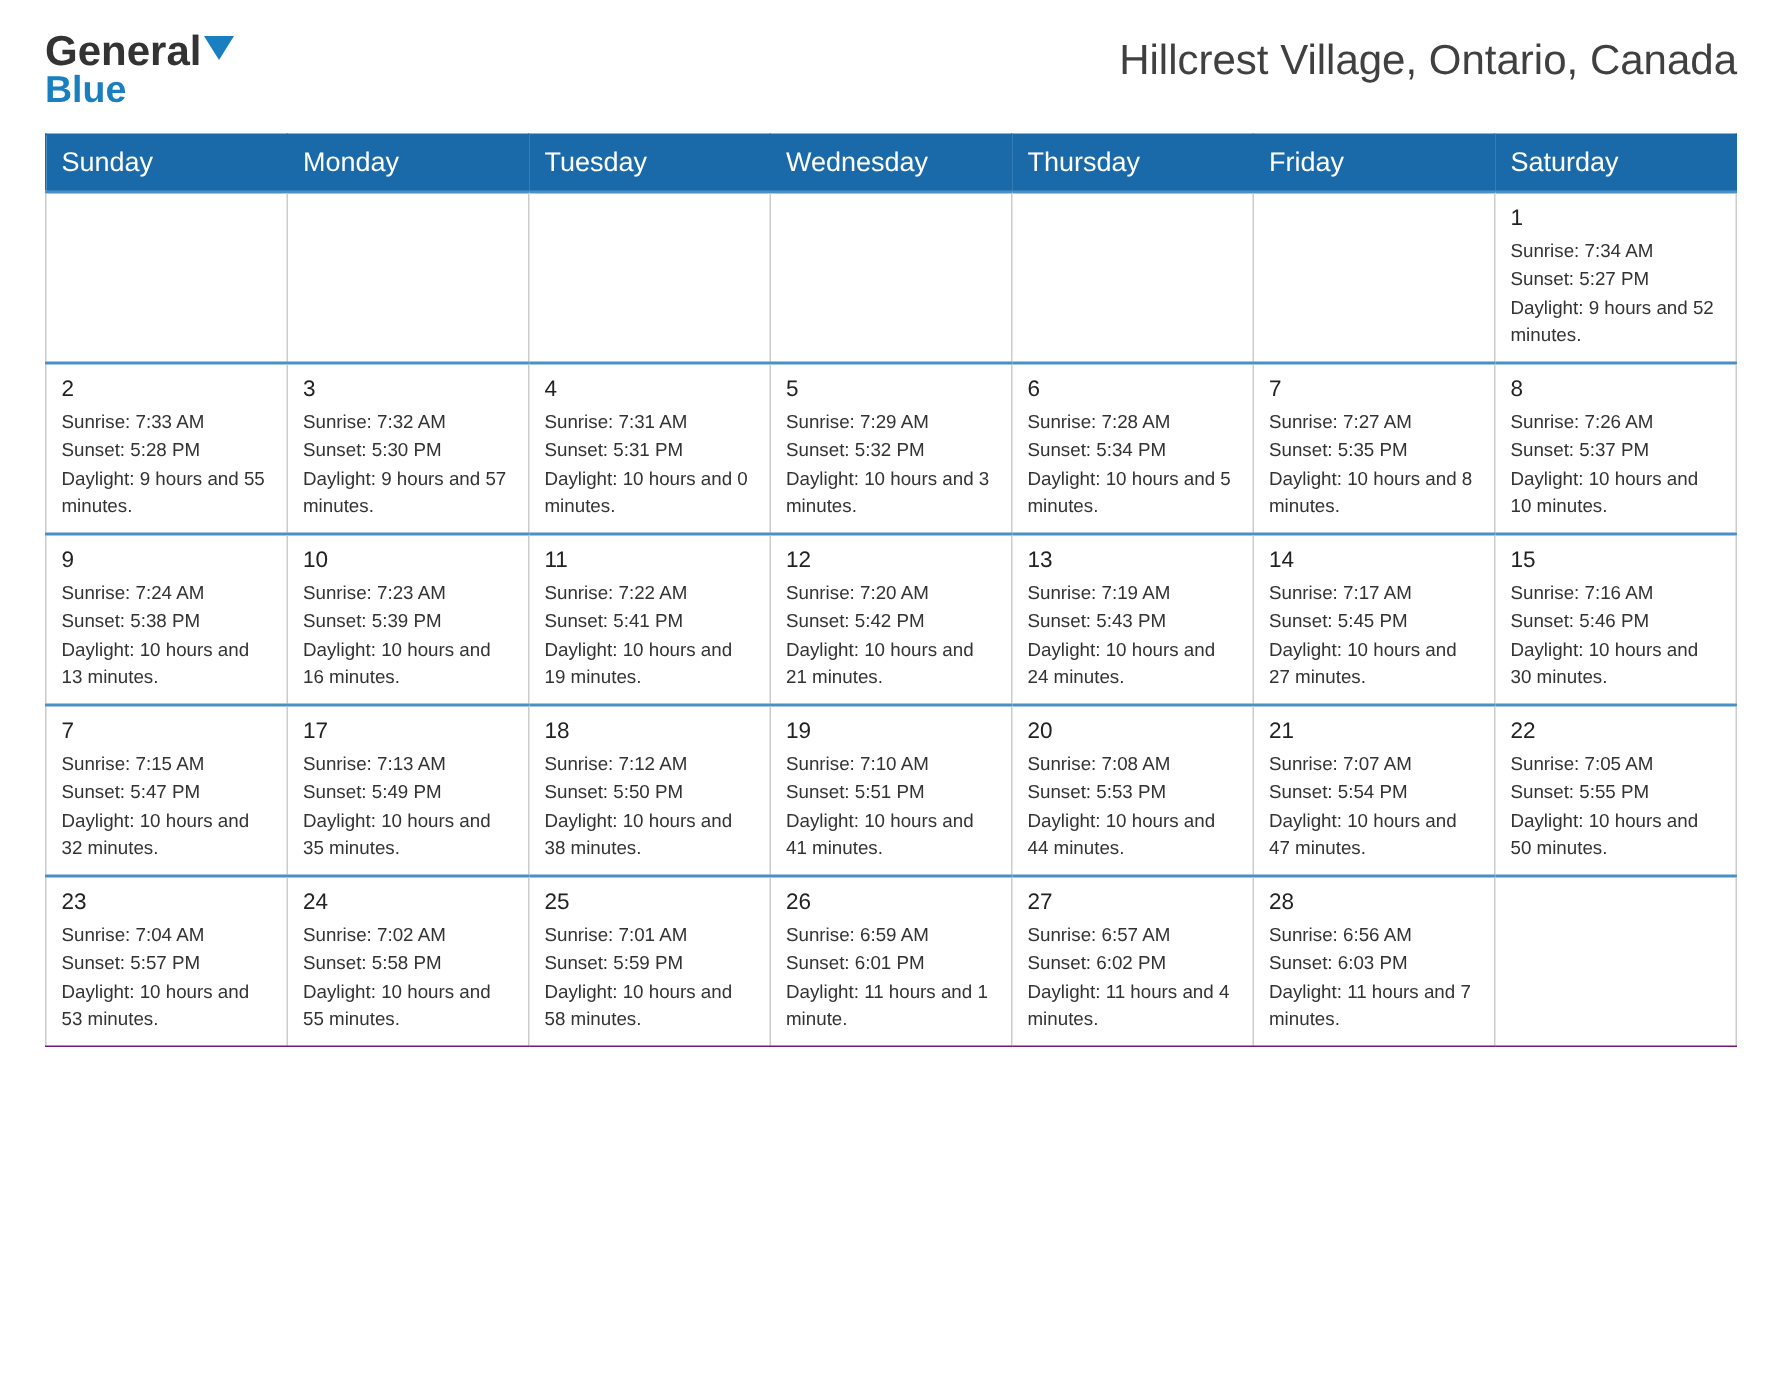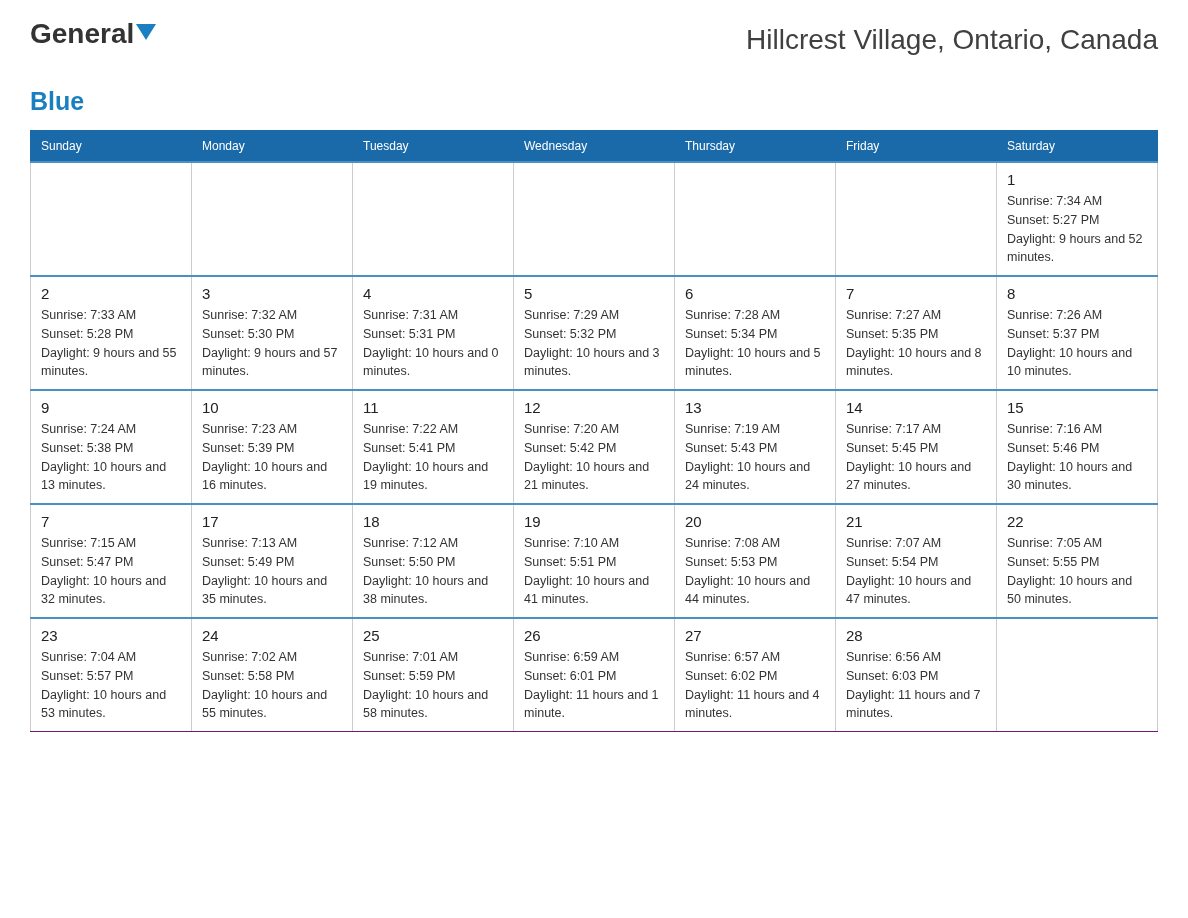--- a/index.html
+++ b/index.html
@@ -12,21 +12,20 @@
     .header {
       display: flex;
       justify-content: space-between;
       align-items: flex-start;
       margin-bottom: 16px;
     }
     .logo {
       display: flex;
       flex-direction: column;
       align-items: flex-start;
-      gap: 41px;
     }
     .logo-text-general {
       font-size: 28px;
       font-weight: bold;
       color: #333;
       line-height: 1;
     }
     .logo-text-blue {
       font-size: 25px;
       font-weight: bold;
@@ -49,21 +48,21 @@
       text-align: center;
     }
     .calendar {
       width: 100%;
       border-collapse: collapse;
       border: 1px solid #999;
     }
     .calendar th {
       background-color: #1a6aaa;
       color: #fff;
-      font-size: 12px;
+      font-size: 18px;
       font-weight: normal;
       padding: 8px 10px;
       text-align: left;
       border: 1px solid #1a6aaa;
     }
     .calendar td {
       vertical-align: top;
       padding: 8px 10px;
       font-size: 12.5px;
       border: 1px solid #ccc;

